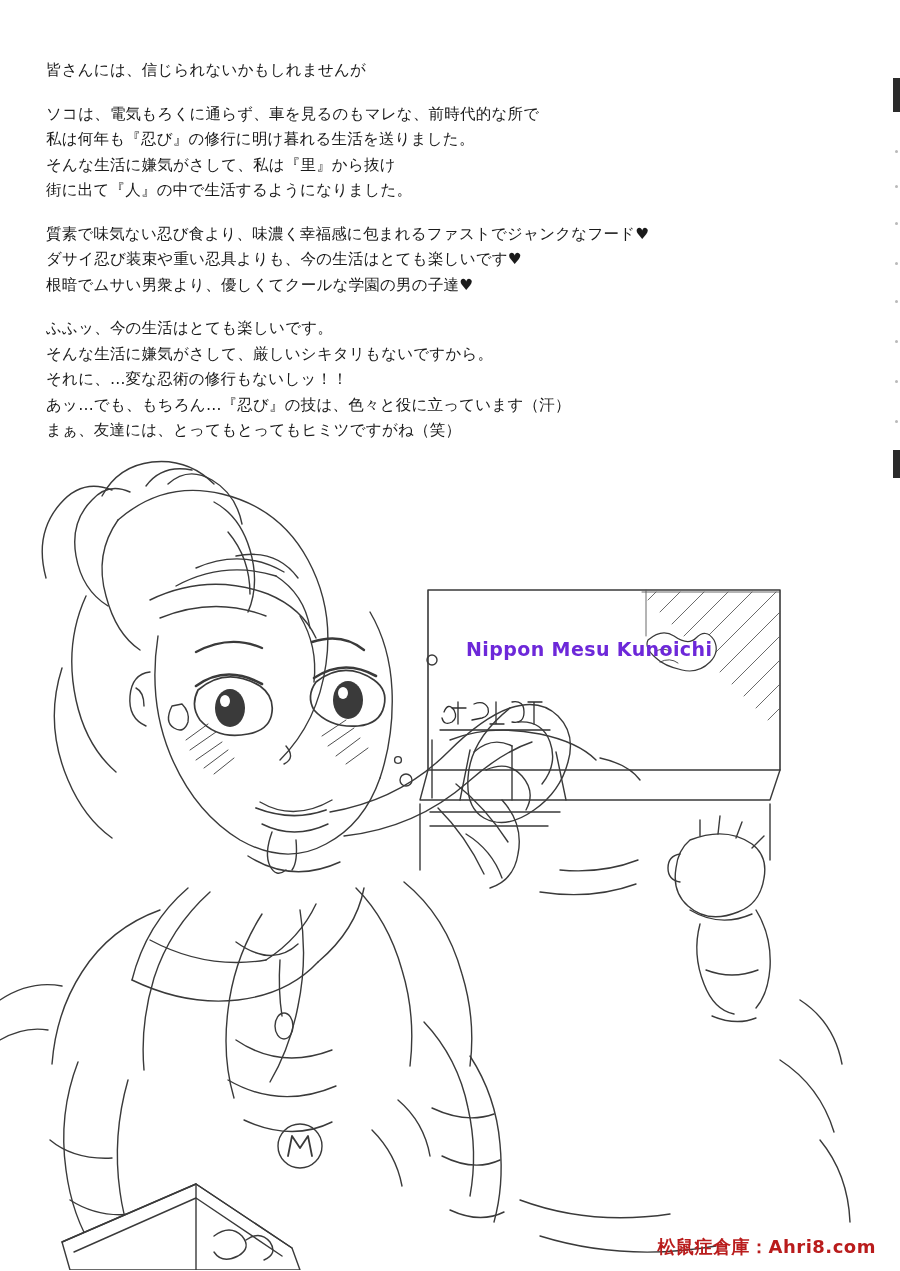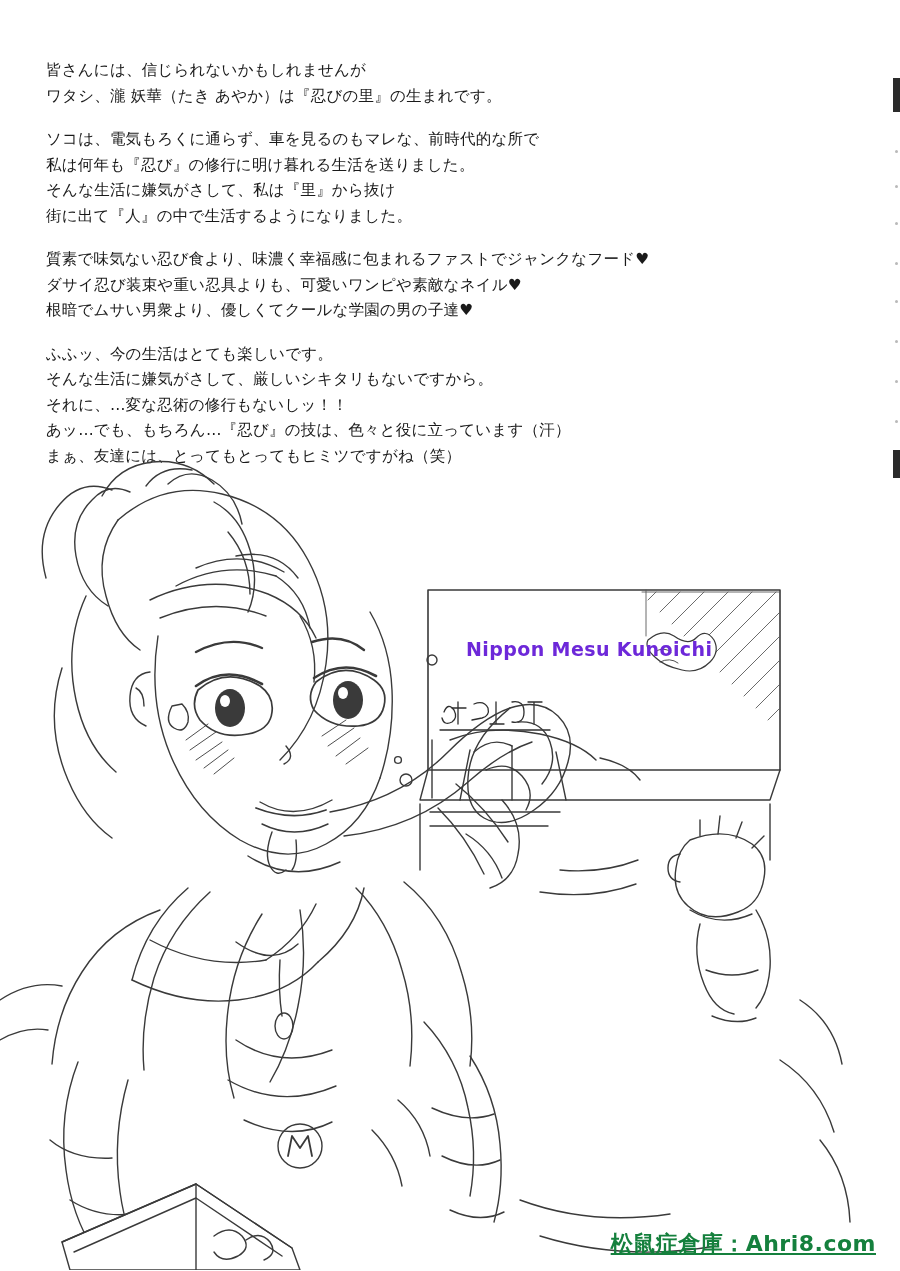--- a/index.html
+++ b/index.html
@@ -54,26 +54,25 @@
     color: #6d28d9;
     letter-spacing: 0.4px;
     white-space: nowrap;
   }
 
   
   .watermark {
     position: absolute;
     right: 24px;
     bottom: 12px;
-    font-size: 22px;
+    font-size: 18px;
     font-weight: bold;
-    color: #15803d;
+    color: #b91c1c;
     letter-spacing: 0.5px;
     white-space: nowrap;
-    text-decoration: underline;
   }
 
   
   .edge-mark {
     position: absolute;
     right: 0;
     width: 7px;
     background: #2b2b2b;
   }
   .edge-dot {
@@ -87,33 +86,32 @@
 </style>
 </head>
 <body>
 
 <div id="page">
 
   <div class="text-block">
 
     <p class="para">
       <span class="line">皆さんには、信じられないかもしれませんが</span>
-      <span class="line">ワタシ、瀧 妖華（たき あやか）は『忍びの里』の生まれです。</span>
     </p>
 
     <p class="para">
       <span class="line">ソコは、電気もろくに通らず、車を見るのもマレな、前時代的な所で</span>
       <span class="line">私は何年も『忍び』の修行に明け暮れる生活を送りました。</span>
       <span class="line">そんな生活に嫌気がさして、私は『里』から抜け</span>
       <span class="line">街に出て『人』の中で生活するようになりました。</span>
     </p>
 
     <p class="para">
       <span class="line">質素で味気ない忍び食より、味濃く幸福感に包まれるファストでジャンクなフード♥</span>
-      <span class="line">ダサイ忍び装束や重い忍具よりも、可愛いワンピや素敵なネイル♥</span>
+      <span class="line">ダサイ忍び装束や重い忍具よりも、今の生活はとても楽しいです♥</span>
       <span class="line">根暗でムサい男衆より、優しくてクールな学園の男の子達♥</span>
     </p>
 
     <p class="para">
       <span class="line">ふふッ、今の生活はとても楽しいです。</span>
       <span class="line">そんな生活に嫌気がさして、厳しいシキタリもないですから。</span>
       <span class="line">それに、…変な忍術の修行もないしッ！！</span>
       <span class="line">あッ…でも、もちろん…『忍び』の技は、色々と役に立っています（汗）</span>
       <span class="line">まぁ、友達には、とってもとってもヒミツですがね（笑）</span>
     </p>

